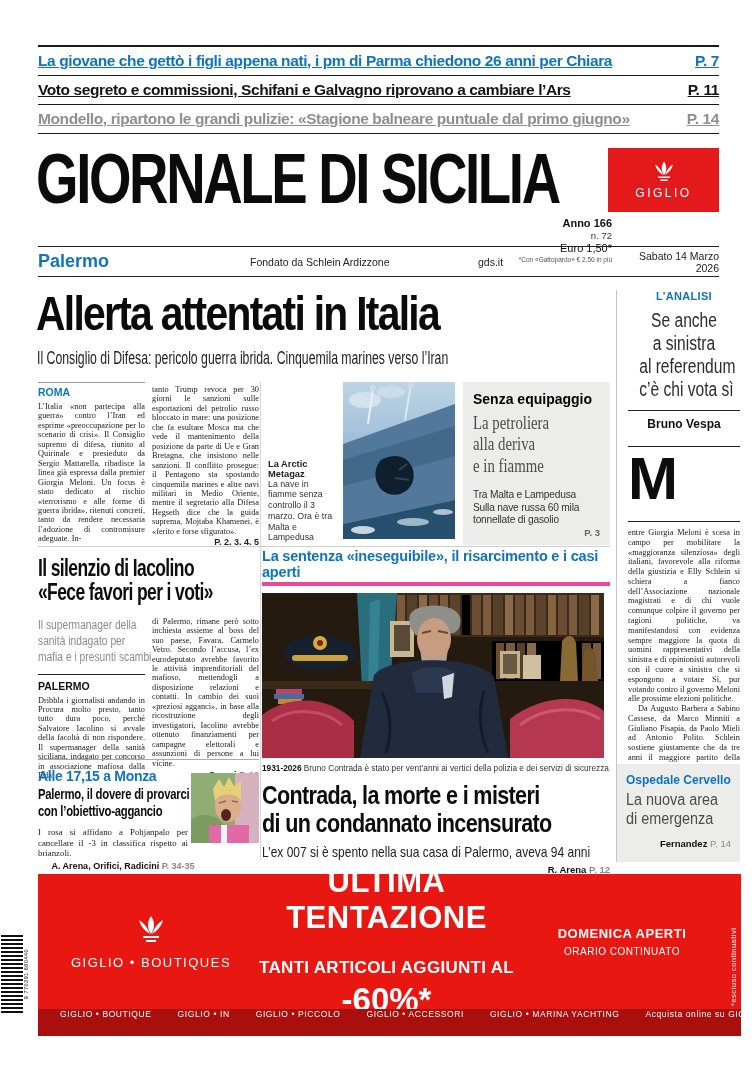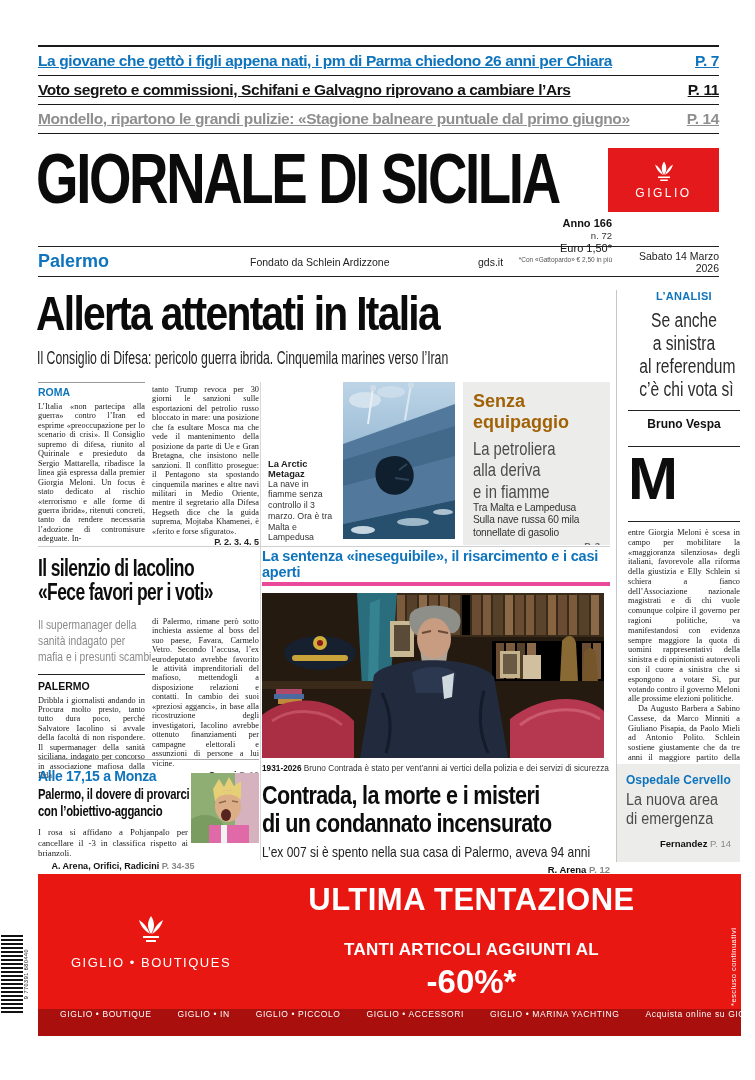--- a/index.html
+++ b/index.html
@@ -47,24 +47,24 @@
                 text-align:justify; color:#1a1a1a; }
   .lc1 { width:107px; margin-right:7px; border-top:1px solid #999; padding-top:3px; }
   .kicker-roma { color:#0f74bc; font-weight:bold; font-size:10.5px; margin-bottom:4px; }
   .lc2 { width:107px; margin-right:9px; padding-top:3px; display:flex; flex-direction:column; }
   .pageref { text-align:right; font-weight:bold; font-size:9px; color:#222; margin-top:1px; }
   .lead-capcol { width:70px; margin-right:5px; display:flex; flex-direction:column; justify-content:flex-end; padding-bottom:2px; }
   .cap-title { font-weight:bold; font-size:9.3px; color:#222; }
   .cap-text { font-size:8.8px; color:#333; line-height:1.22; }
   .lead-photo { width:112px; height:157px; margin-right:8px; overflow:hidden; background:#8fb4d4; }
   .lead-box { flex:1; background:#ececea; padding:9px 10px 7px; display:flex; flex-direction:column; }
-  .box-kicker { color:#a16207; font-weight:bold; font-size:18px; }
+  .box-kicker { color:#000000; font-weight:bold; font-size:14px; }
   .box-title-line { font-size:19px; color:#4c4c4c; line-height:1.12; white-space:nowrap;
                     transform:scaleX(0.78); transform-origin:left top; }
-  .box-title { margin-top:5px; }
+  .box-title { margin-top:5px;font-family:Liberation Serif, serif; }
   .box-body { margin-top:auto; font-size:10.2px; color:#333; line-height:1.24; letter-spacing:-0.2px; }
   .box-page { text-align:right; font-weight:bold; font-size:9.5px; color:#666; }
 
   
   .v-rule-sidebar { position:absolute; left:616px; top:290px; width:1px; height:572px; background:#c6c6c6; }
   .v-rule-center { position:absolute; left:260px; top:382px; width:1px; height:478px; background:#d8d8d8; }
   .h-rule-main { position:absolute; left:38px; top:546px; width:572px; height:1px; background:#cfcfcf; }
 
   
   .sidebar { position:absolute; left:617px; top:290px; width:123px; height:474px; padding-left:11px; overflow:hidden; }
@@ -438,20 +438,24 @@
           <rect x="10" y="22" width="16" height="2" fill="#fff"></rect>
           <rect x="13" y="26" width="10" height="2" fill="#fff"></rect>
         </svg>
         <div class="ad-brand-label">GIGLIO • BOUTIQUES</div>
       </div>
       <div class="ad-center">
         <div class="ad-title">ULTIMA TENTAZIONE</div>
         <div class="ad-line2">TANTI ARTICOLI AGGIUNTI AL</div>
         <div class="ad-discount">-60%*</div>
       </div>
+      <div class="ad-right">
+        <div class="ad-right1">DOMENICA APERTI</div>
+        <div class="ad-right2">ORARIO CONTINUATO</div>
+      </div>
     </div>
     <div class="ad-note">*escluso continuativi</div>
     <div class="ad-bottom">
       <span class="ad-store">GIGLIO • BOUTIQUE</span>
       <span class="ad-store">GIGLIO • IN</span>
       <span class="ad-store">GIGLIO • PICCOLO</span>
       <span class="ad-store">GIGLIO • ACCESSORI</span>
       <span class="ad-store">GIGLIO • MARINA YACHTING</span>
       <span class="ad-online">Acquista online su GIGLIO.COM</span>
     </div>

